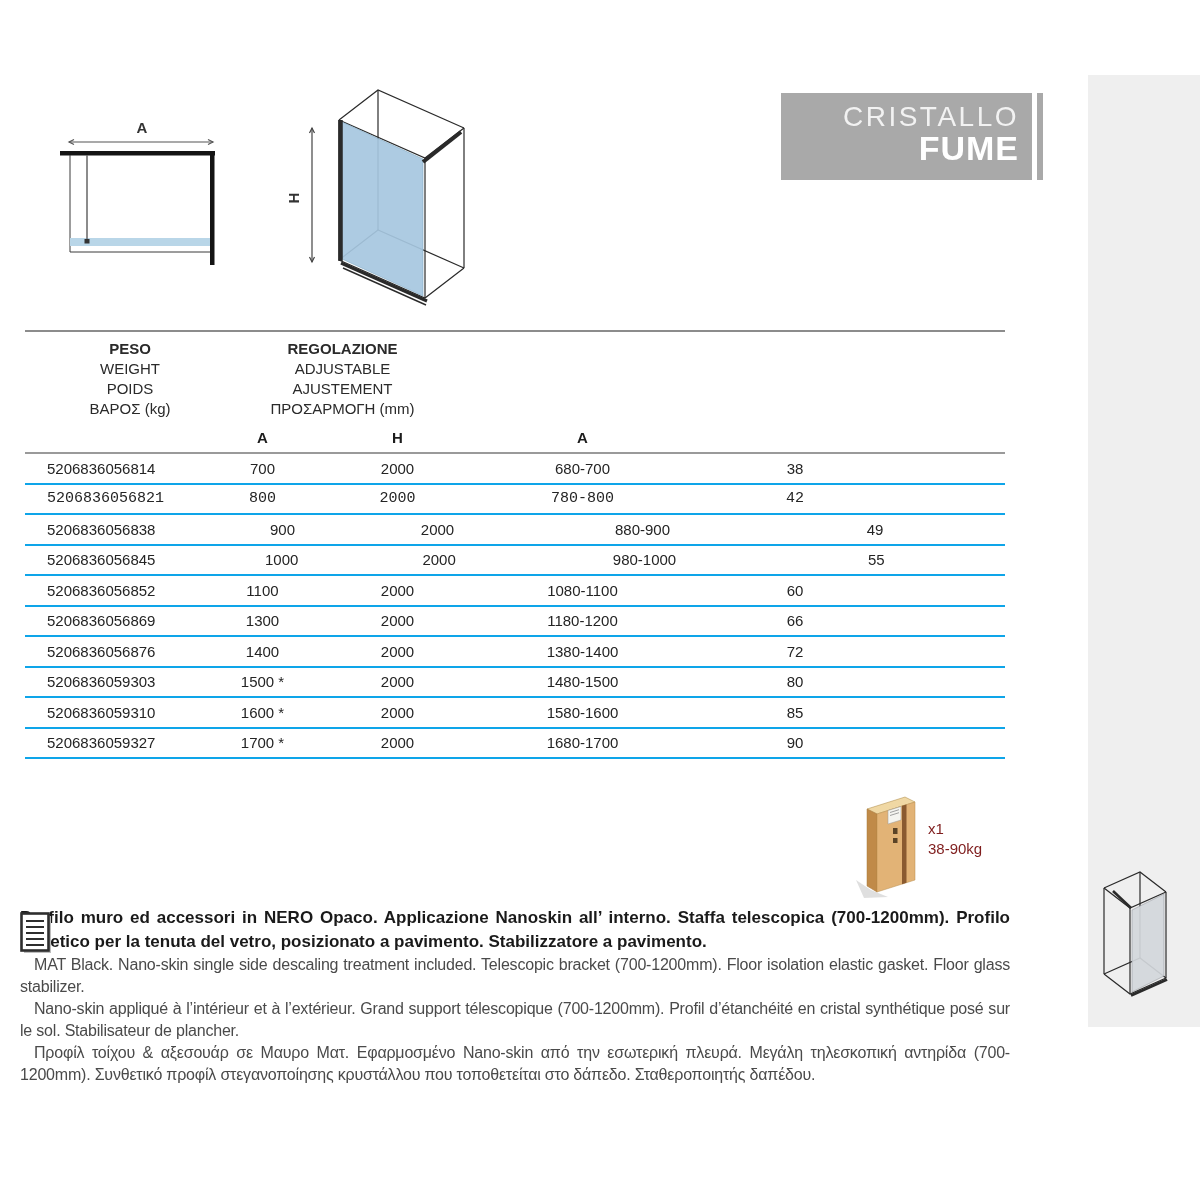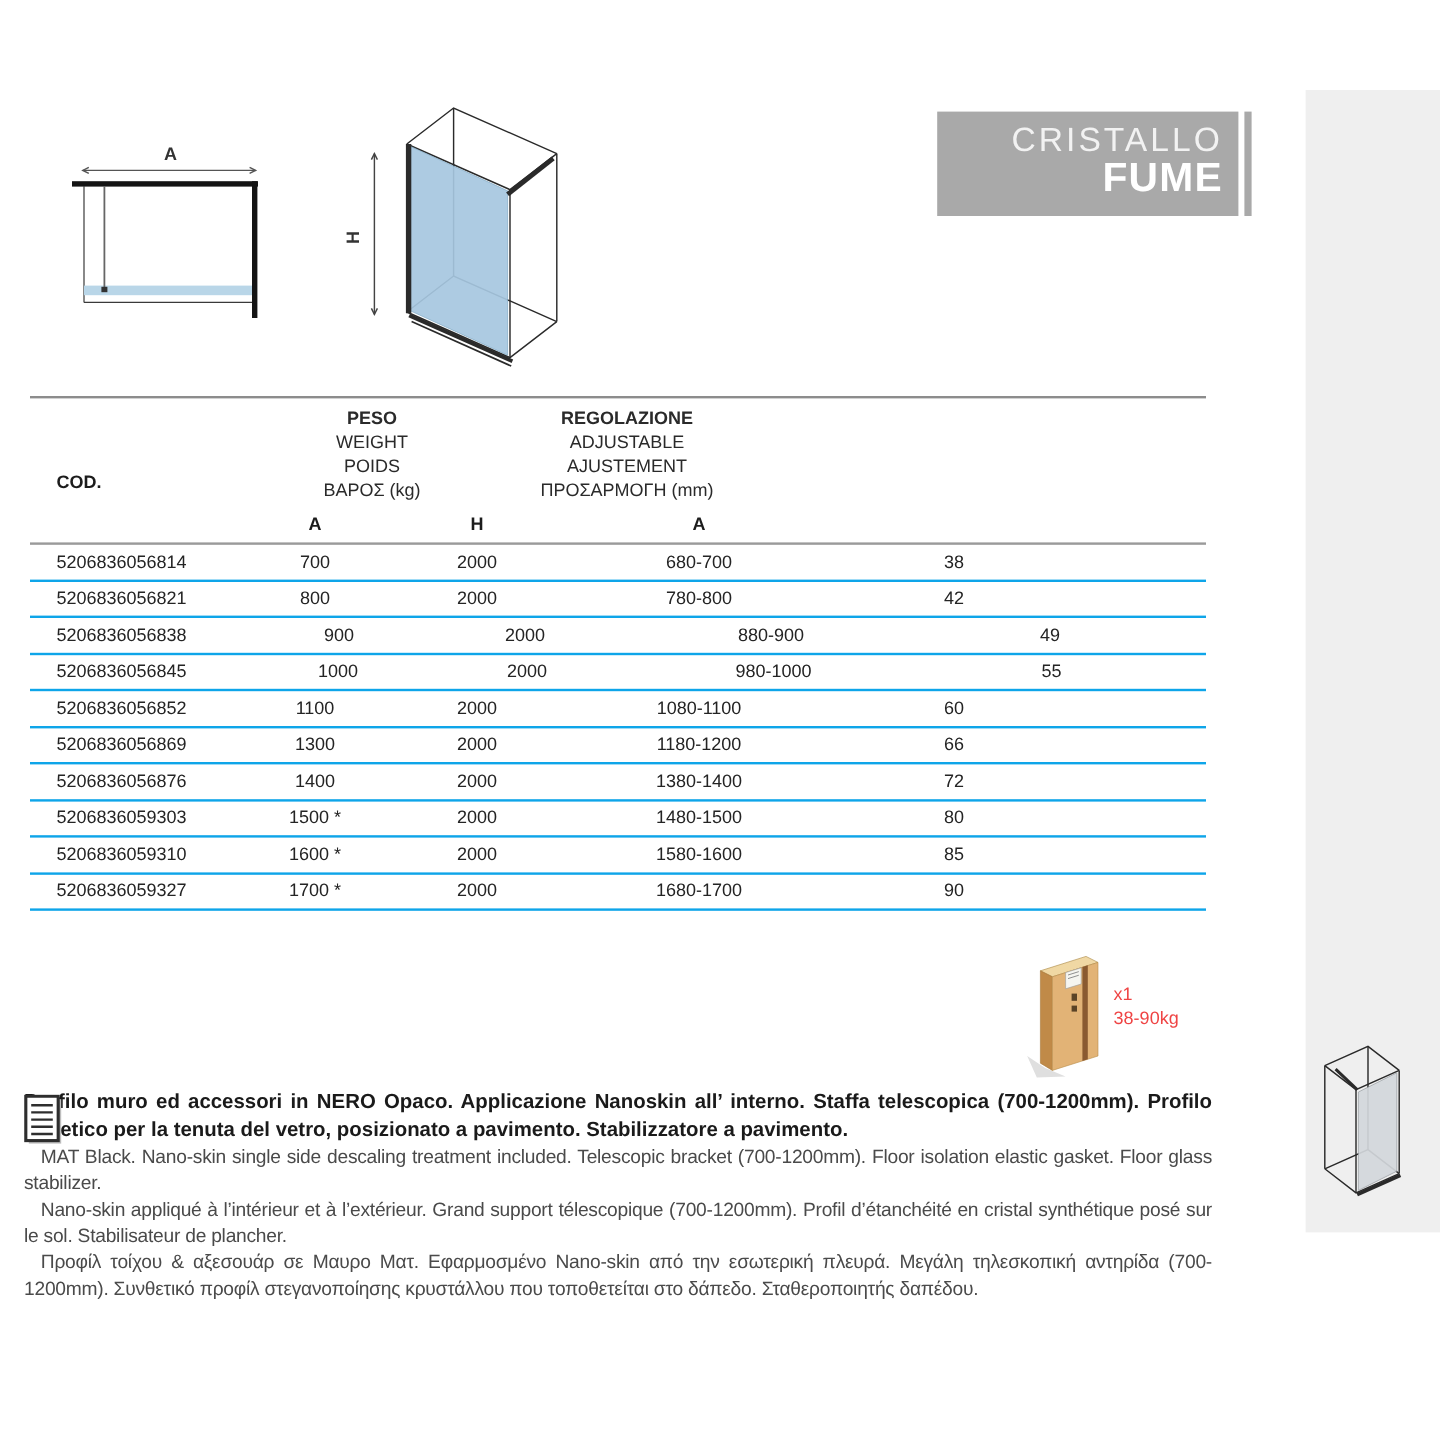--- a/index.html
+++ b/index.html
@@ -35,21 +35,21 @@
   .stack{flex-direction:column;justify-content:flex-start;align-items:center;}
   .stack span{display:block;line-height:20px;text-align:center;color:#2a2a2a;}
   .b{font-weight:700;color:#1c1c1c;}
   .cod-cell{align-items:flex-end;padding-bottom:12px;font-weight:700;color:#1c1c1c;}
   .trow{display:flex;height:28.5px;align-items:center;border-bottom:2px solid #0ea5e9;}
   .trow .c{color:#242424;}
 
   
   .package{position:absolute;left:855px;top:793px;width:190px;height:110px;}
   .package-box{position:absolute;left:0;top:0;}
-  .package-text{position:absolute;left:73px;top:26px;font-size:15px;line-height:20px;color:#ef4444;}
+  .package-text{position:absolute;left:73px;top:26px;font-size:15px;line-height:20px;color:#7f1d1d;}
 
   
   .notes{position:absolute;left:20px;top:906px;width:990px;}
   .note-icon{position:absolute;left:0;top:6px;}
   .notes p{margin:0;text-align:justify;}
   .note-it{margin-left:42px;font-size:17px;font-weight:700;color:#1a1a1a;line-height:24px;}
   .note-sec{margin-left:13px;margin-top:10px;font-size:16px;color:#4a4a4a;line-height:22px;
             letter-spacing:-0.2px;text-indent:14px;}
 </style>
 </head>
@@ -113,21 +113,20 @@
       </g>
       <polygon points="36,48 68,32 68,114 36,130" fill-opacity="0.92" stroke="#8a8f94" stroke-width="0.5" fill="#d3d7db"></polygon>
       <line x1="17" y1="29" x2="35" y2="46" stroke="#2a2a2a" stroke-width="2.5"></line>
       <line x1="35" y1="133.5" x2="71" y2="117.5" stroke="#2a2a2a" stroke-width="3"></line>
     </svg>
   </div>
 
   <div class="spec-table">
     <div class="thead">
       <div class="hrow main">
-        <div class="c c1 cod-cell">COD.</div>
         <div class="c c5 stack">
           <span class="b">PESO</span>
           <span>WEIGHT</span>
           <span>POIDS</span>
           <span>ΒΑΡΟΣ (kg)</span>
         </div>
         <div class="c c4 stack">
           <span class="b">REGOLAZIONE</span>
           <span>ADJUSTABLE</span>
           <span>AJUSTEMENT</span>
@@ -147,21 +146,21 @@
     <div class="tbody">
 
     <div class="trow" style="display: flex;">
         <div class="c c1">5206836056814</div>
         <div class="c c2">700</div>
         <div class="c c3">2000</div>
         <div class="c c4">680-700</div>
         <div class="c c5">38</div>
         <div class="c c6"></div>
       </div>
-        <div class="trow" style="display: flex;">
+        <div class="trow" style="display: flex; font-family: Liberation Mono, monospace;">
         <div class="c c1">5206836056821</div>
         <div class="c c2">800</div>
         <div class="c c3">2000</div>
         <div class="c c4">780-800</div>
         <div class="c c5">42</div>
         <div class="c c6"></div>
       </div>
         <div class="trow" style="display: flex; gap: 20px;">
         <div class="c c1">5206836056838</div>
         <div class="c c2">900</div>

